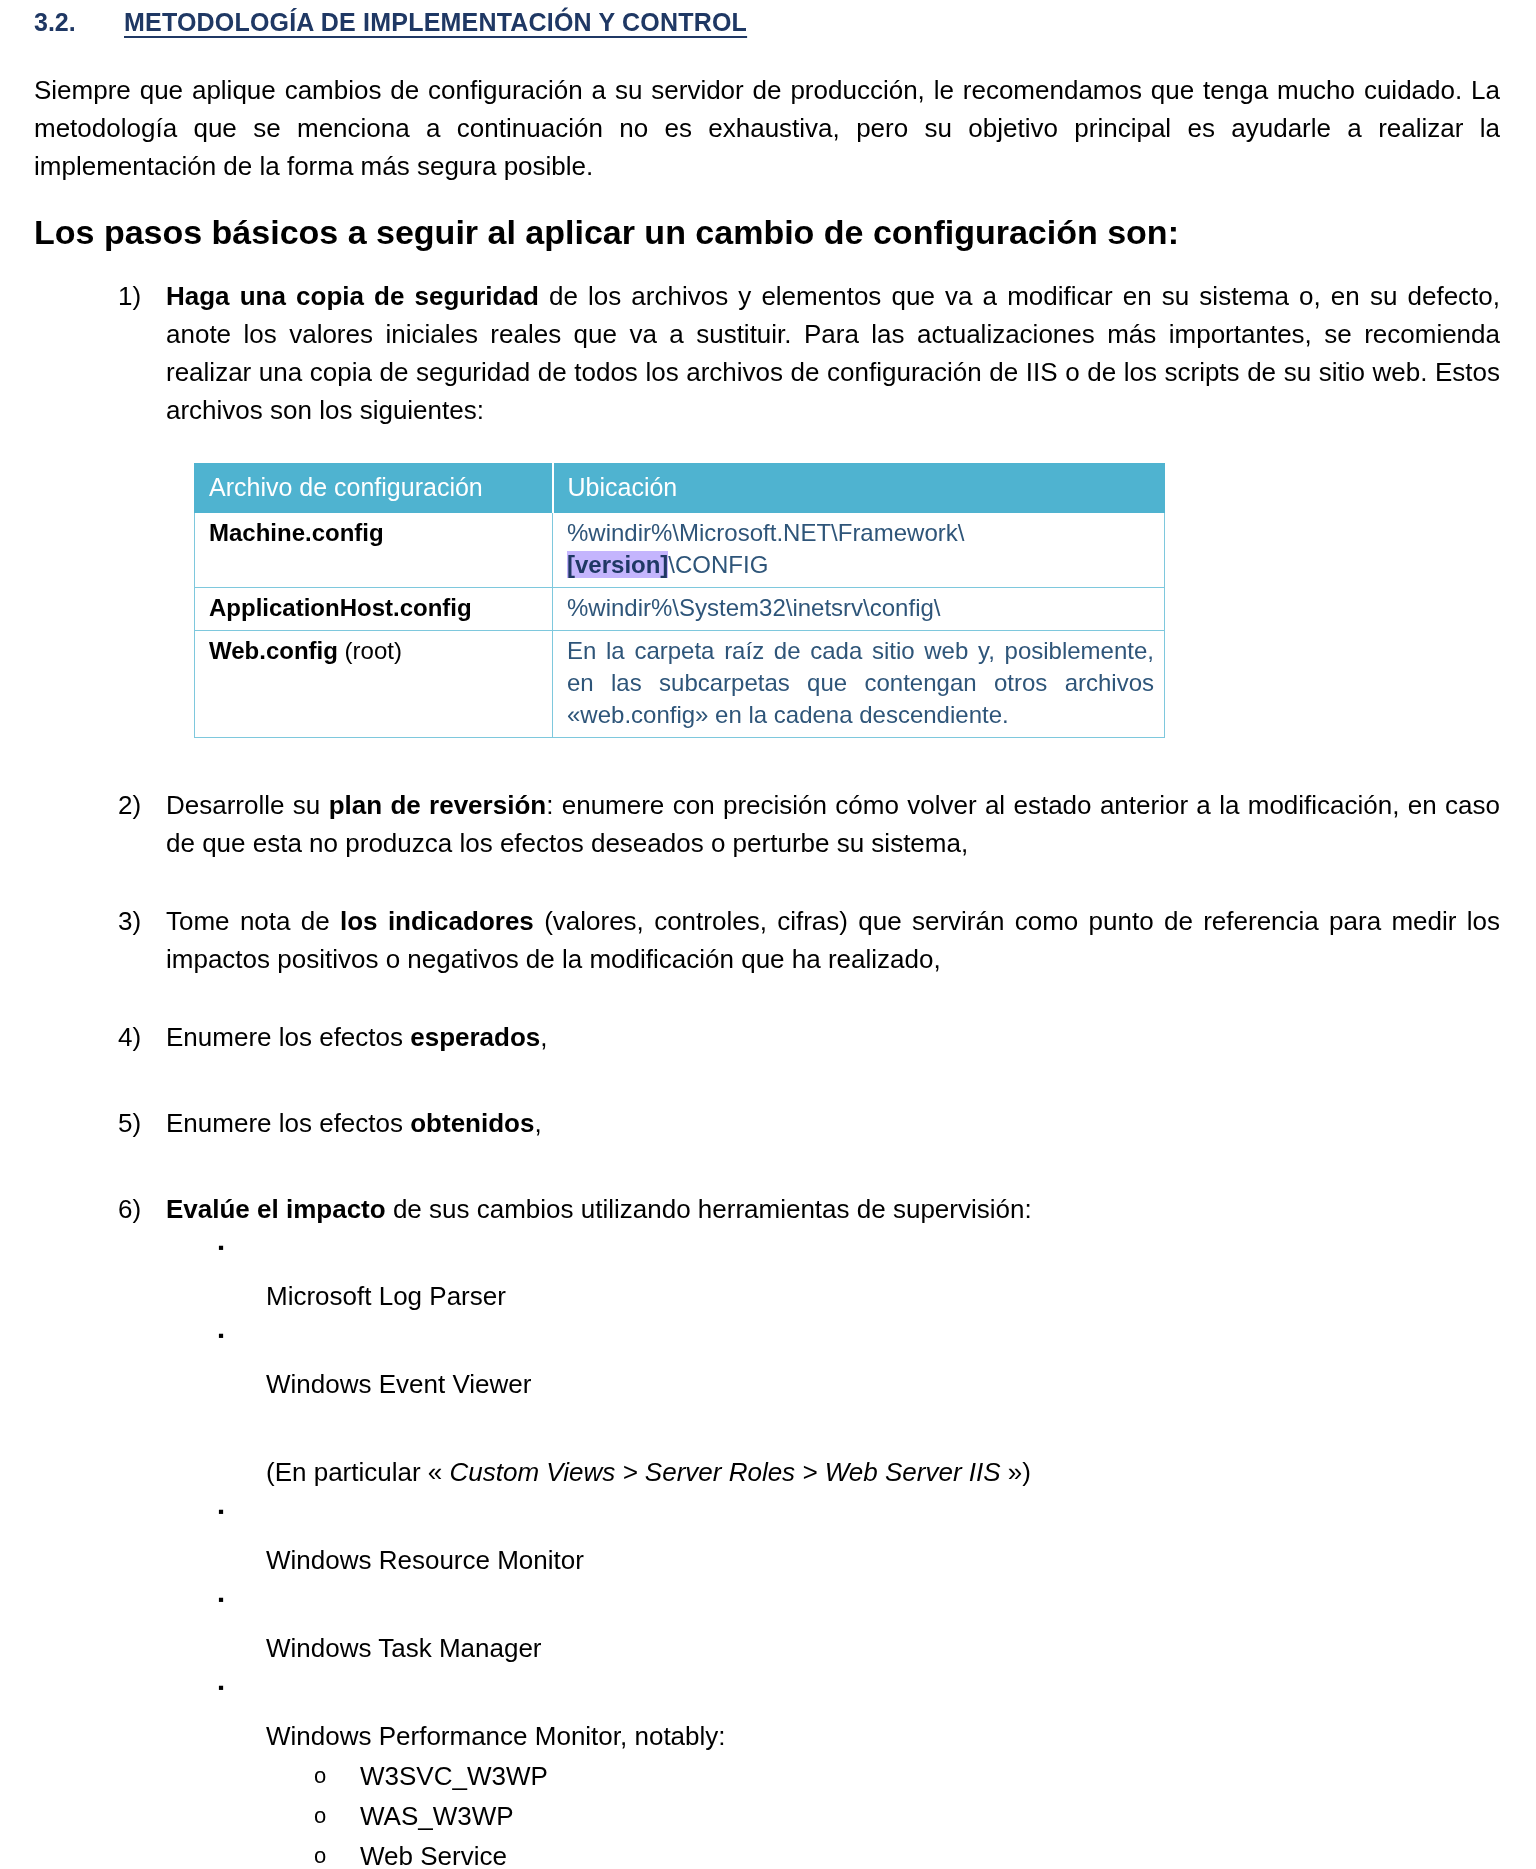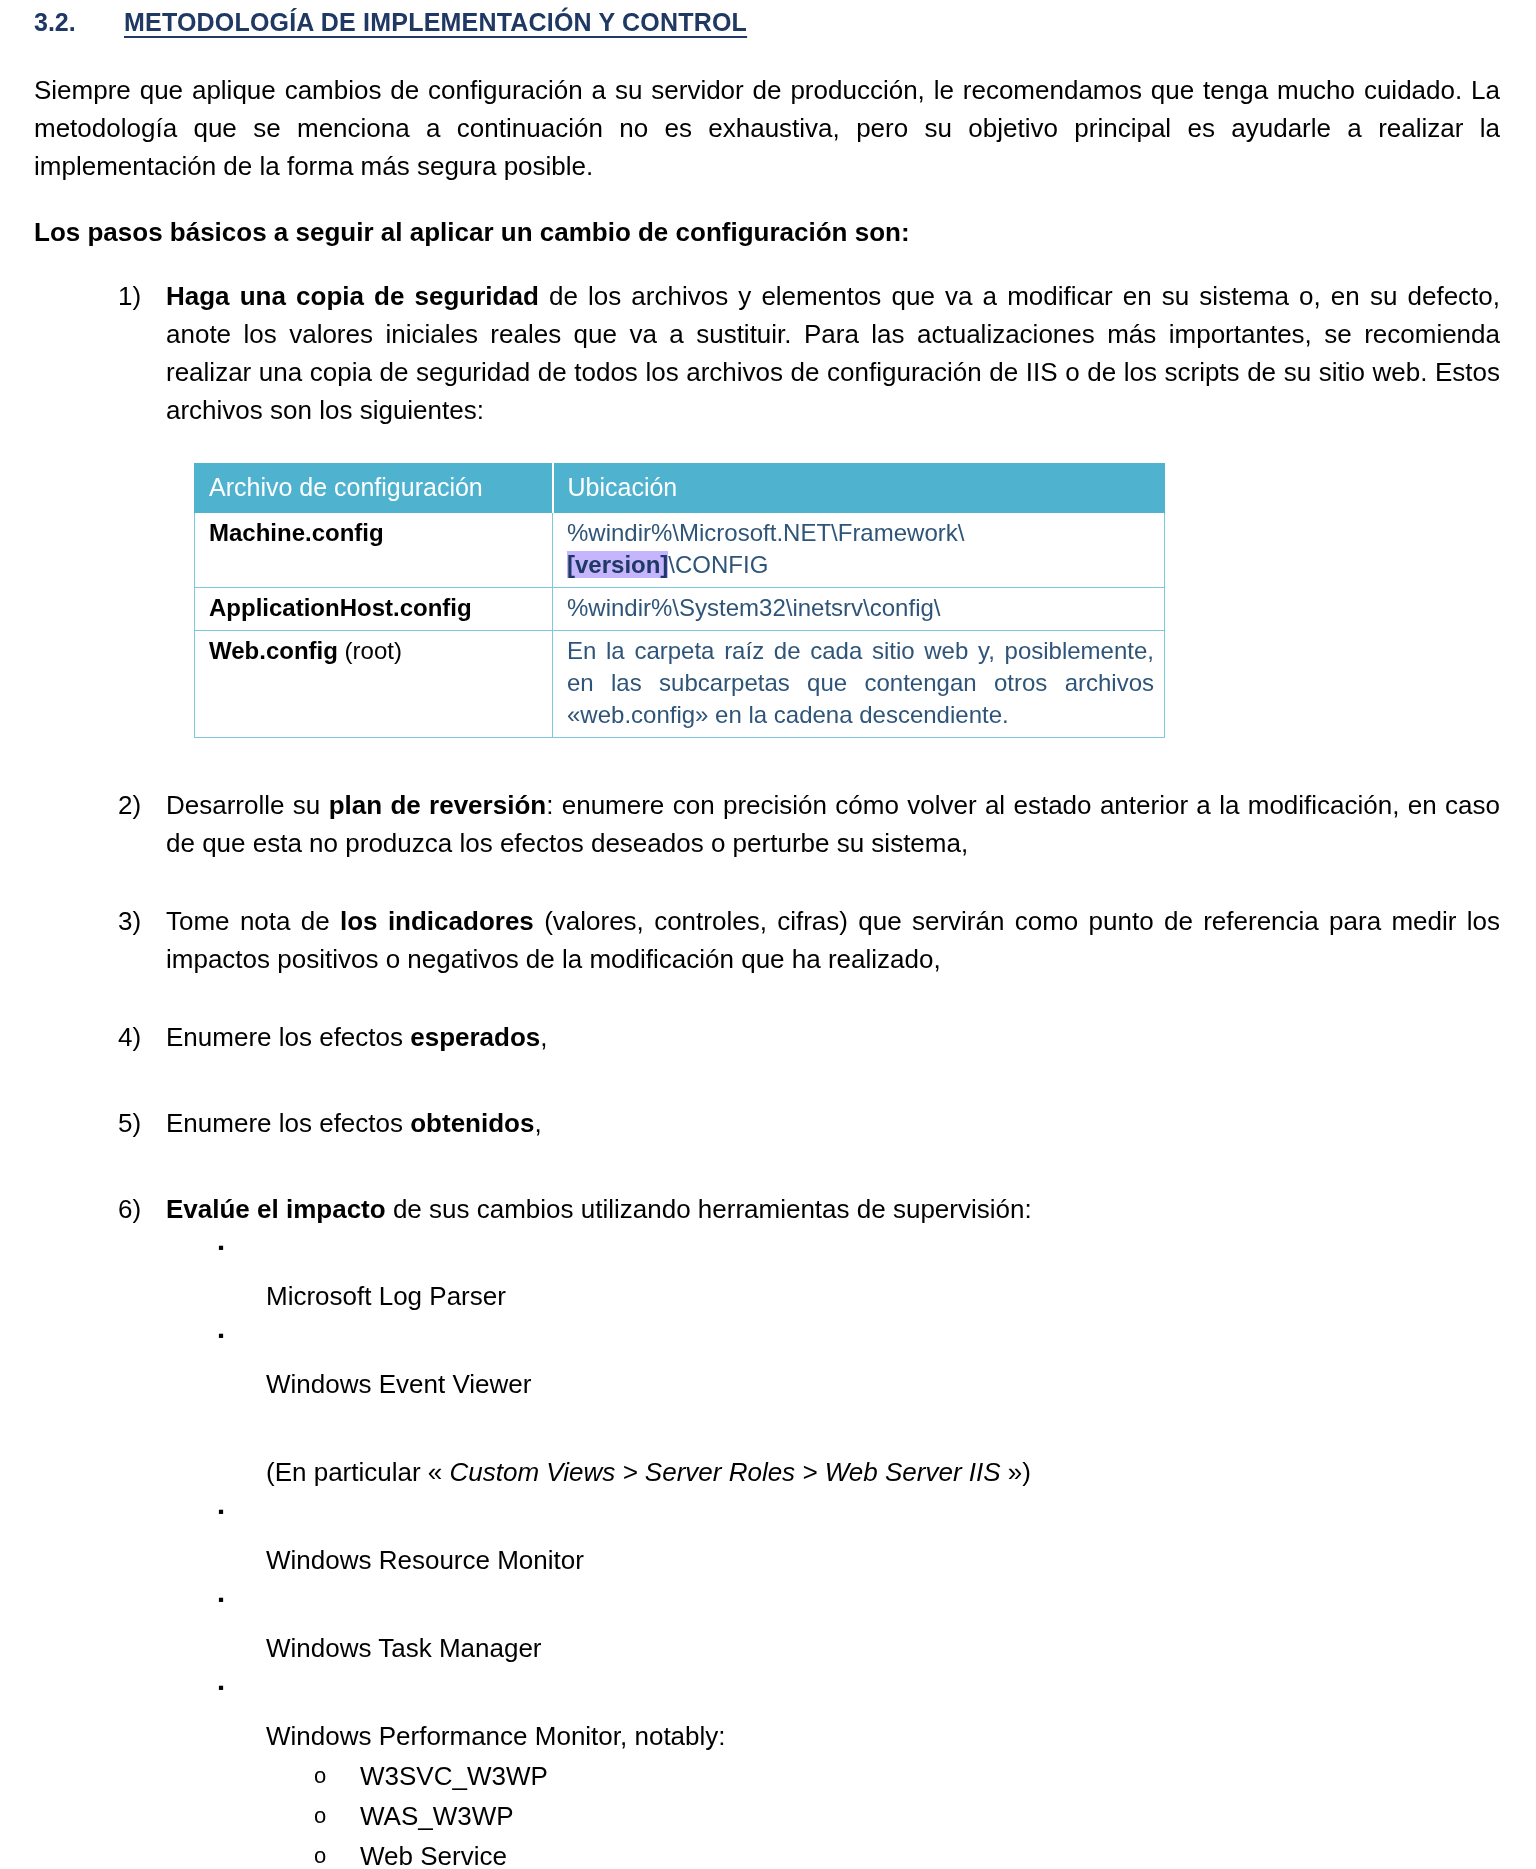--- a/index.html
+++ b/index.html
@@ -50,21 +50,21 @@
   }
 
   
   p.body {
     font-size: 26px;
     line-height: 38px;
     text-align: justify;
     margin: 0 0 28px 0;
   }
   p.lead-bold {
-    font-size: 26px;
+    font-size: 34px;
     line-height: 38px;
     font-weight: bold;
     margin: 0 0 26px 0;
   }
 
   
   .num-item {
     display: flex;
     margin: 0 0 20px 0;
     padding-left: 84px;

